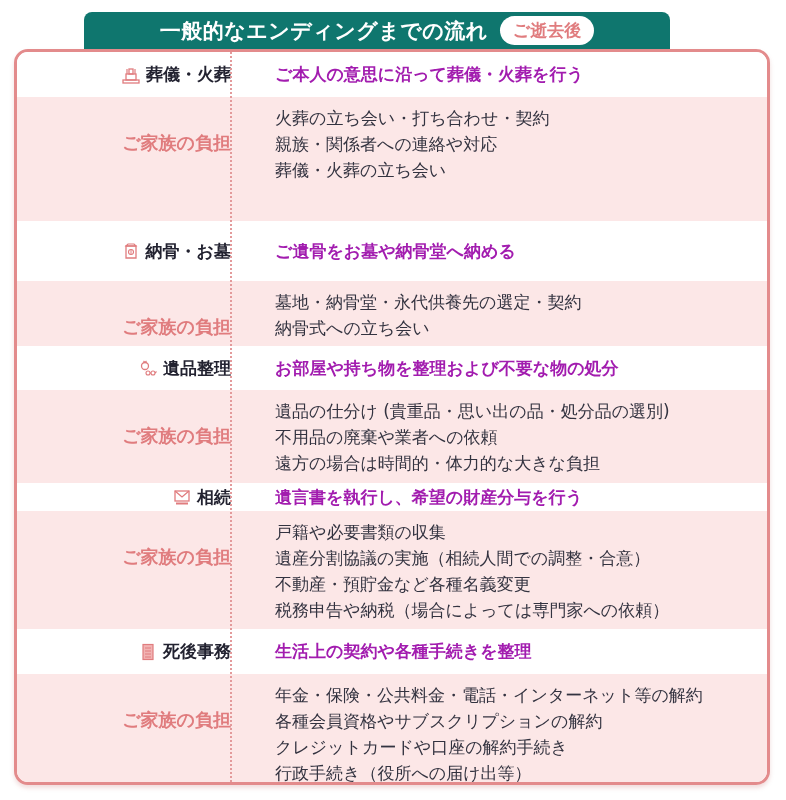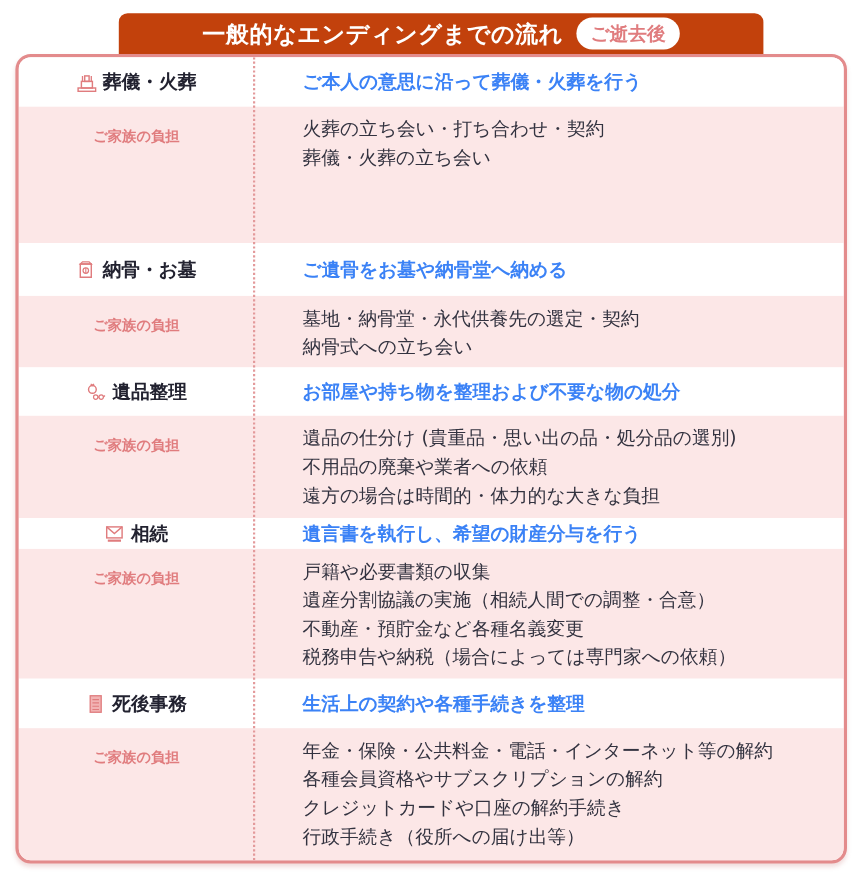--- a/index.html
+++ b/index.html
@@ -1,41 +1,41 @@
 <!DOCTYPE html>
 <html><head>
 <meta charset="utf-8">
 <style>
   html, body { margin: 0; padding: 0; background: #ffffff; }
   body { width: 786px; height: 800px; position: relative; overflow: hidden;
          font-family: "DejaVu Sans", "Liberation Sans", sans-serif; color: #2b2b33; }
   .title-tab {
-    position: absolute; left: 108px; top: 12px; width: 586px; height: 37px;
-    background: #c2410c; border-radius: 8px 8px 0 0;
+    position: absolute; left: 84px; top: 12px; width: 586px; height: 37px;
+    background: #0f766e; border-radius: 8px 8px 0 0;
     display: flex; align-items: center; justify-content: center; gap: 12px;
   }
   .title-text { color: #ffffff; font-weight: bold; font-size: 21px; letter-spacing: 0.5px; }
   .title-badge { background: #ffffff; color: #e07c7e; font-weight: bold; font-size: 17px;
                  border-radius: 16px; padding: 3px 13px; }
   .card {
     position: absolute; left: 14px; top: 49px; width: 756px; height: 736px;
     border: 3px solid #e38b8c; border-radius: 14px; box-sizing: border-box;
     overflow: hidden; background: #fff;
     box-shadow: 0 3px 4px rgba(200,120,120,0.25);
   }
   .divider { position: absolute; left: 213px; top: 0; bottom: 0;
              border-left: 2px dotted #e39a9b; z-index: 3; }
   .row { display: flex; position: relative; }
   .row.head { background: #ffffff; }
   .row.burden { background: #fce7e7; }
-  .col-left { width: 214px; box-sizing: border-box; display: flex; justify-content: center; }
+  .col-left { width: 214px; box-sizing: border-box; display: flex; justify-content: flex-end; }
   .col-right { flex: 1; padding-left: 44px; box-sizing: border-box; }
   .head .col-left { align-items: center; gap: 6px; font-weight: bold; font-size: 17px; color: #222230; }
-  .head .col-right { display: flex; align-items: center; font-weight: bold; font-size: 17px; color: #3b82f6; }
-  .burden .col-left { padding-top: 18px; font-weight: bold; font-size: 13px; color: #e07c7e; }
+  .head .col-right { display: flex; align-items: center; font-weight: bold; font-size: 17px; color: #a21caf; }
+  .burden .col-left { padding-top: 18px; font-weight: bold; font-size: 18px; color: #e07c7e; margin-top: 16px; }
   .burden .col-right { padding-top: 8px; padding-bottom: 8px; font-size: 17px; line-height: 26px; color: #333340; }
   .icon { width: 18px; height: 18px; display: inline-block; }
   .icon svg { width: 18px; height: 18px; display: block; }
 </style>
 </head>
 <body>
 
 <div class="title-tab">
   <span class="title-text">一般的なエンディングまでの流れ</span>
   <span class="title-badge">ご逝去後</span>
@@ -56,25 +56,26 @@
           </svg>
       </span>
       <span>葬儀・火葬</span>
     </div>
     <div class="col-right">ご本人の意思に沿って葬儀・火葬を行う</div>
   </div>
   <div class="row burden" style="height:124px">
     <div class="col-left">ご家族の負担</div>
     <div class="col-right">
       <div>火葬の立ち会い・打ち合わせ・契約</div>
+      <div>親族・関係者への連絡や対応</div>
       <div>葬儀・火葬の立ち会い</div>
     </div>
   </div>
 
-  <div class="row head" style="height:48px">
+  <div class="row head" style="height:60px">
     <div class="col-left">
       <span class="icon">
         <svg viewBox="0 0 18 18">
             <path d="M4 4 L14 4 L14 16 L4 16 Z" fill="none" stroke="#e07c7e" stroke-width="1.3"></path>
             <path d="M6 2 L12 2 L14 4 L4 4 Z" fill="none" stroke="#e07c7e" stroke-width="1.2"></path>
             <circle cx="9" cy="10" r="2.5" fill="none" stroke="#e07c7e" stroke-width="1.1"></circle>
             <line x1="9" y1="7.5" x2="9" y2="12.5" stroke="#e07c7e" stroke-width="1"></line>
           </svg>
       </span>
       <span>納骨・お墓</span>

